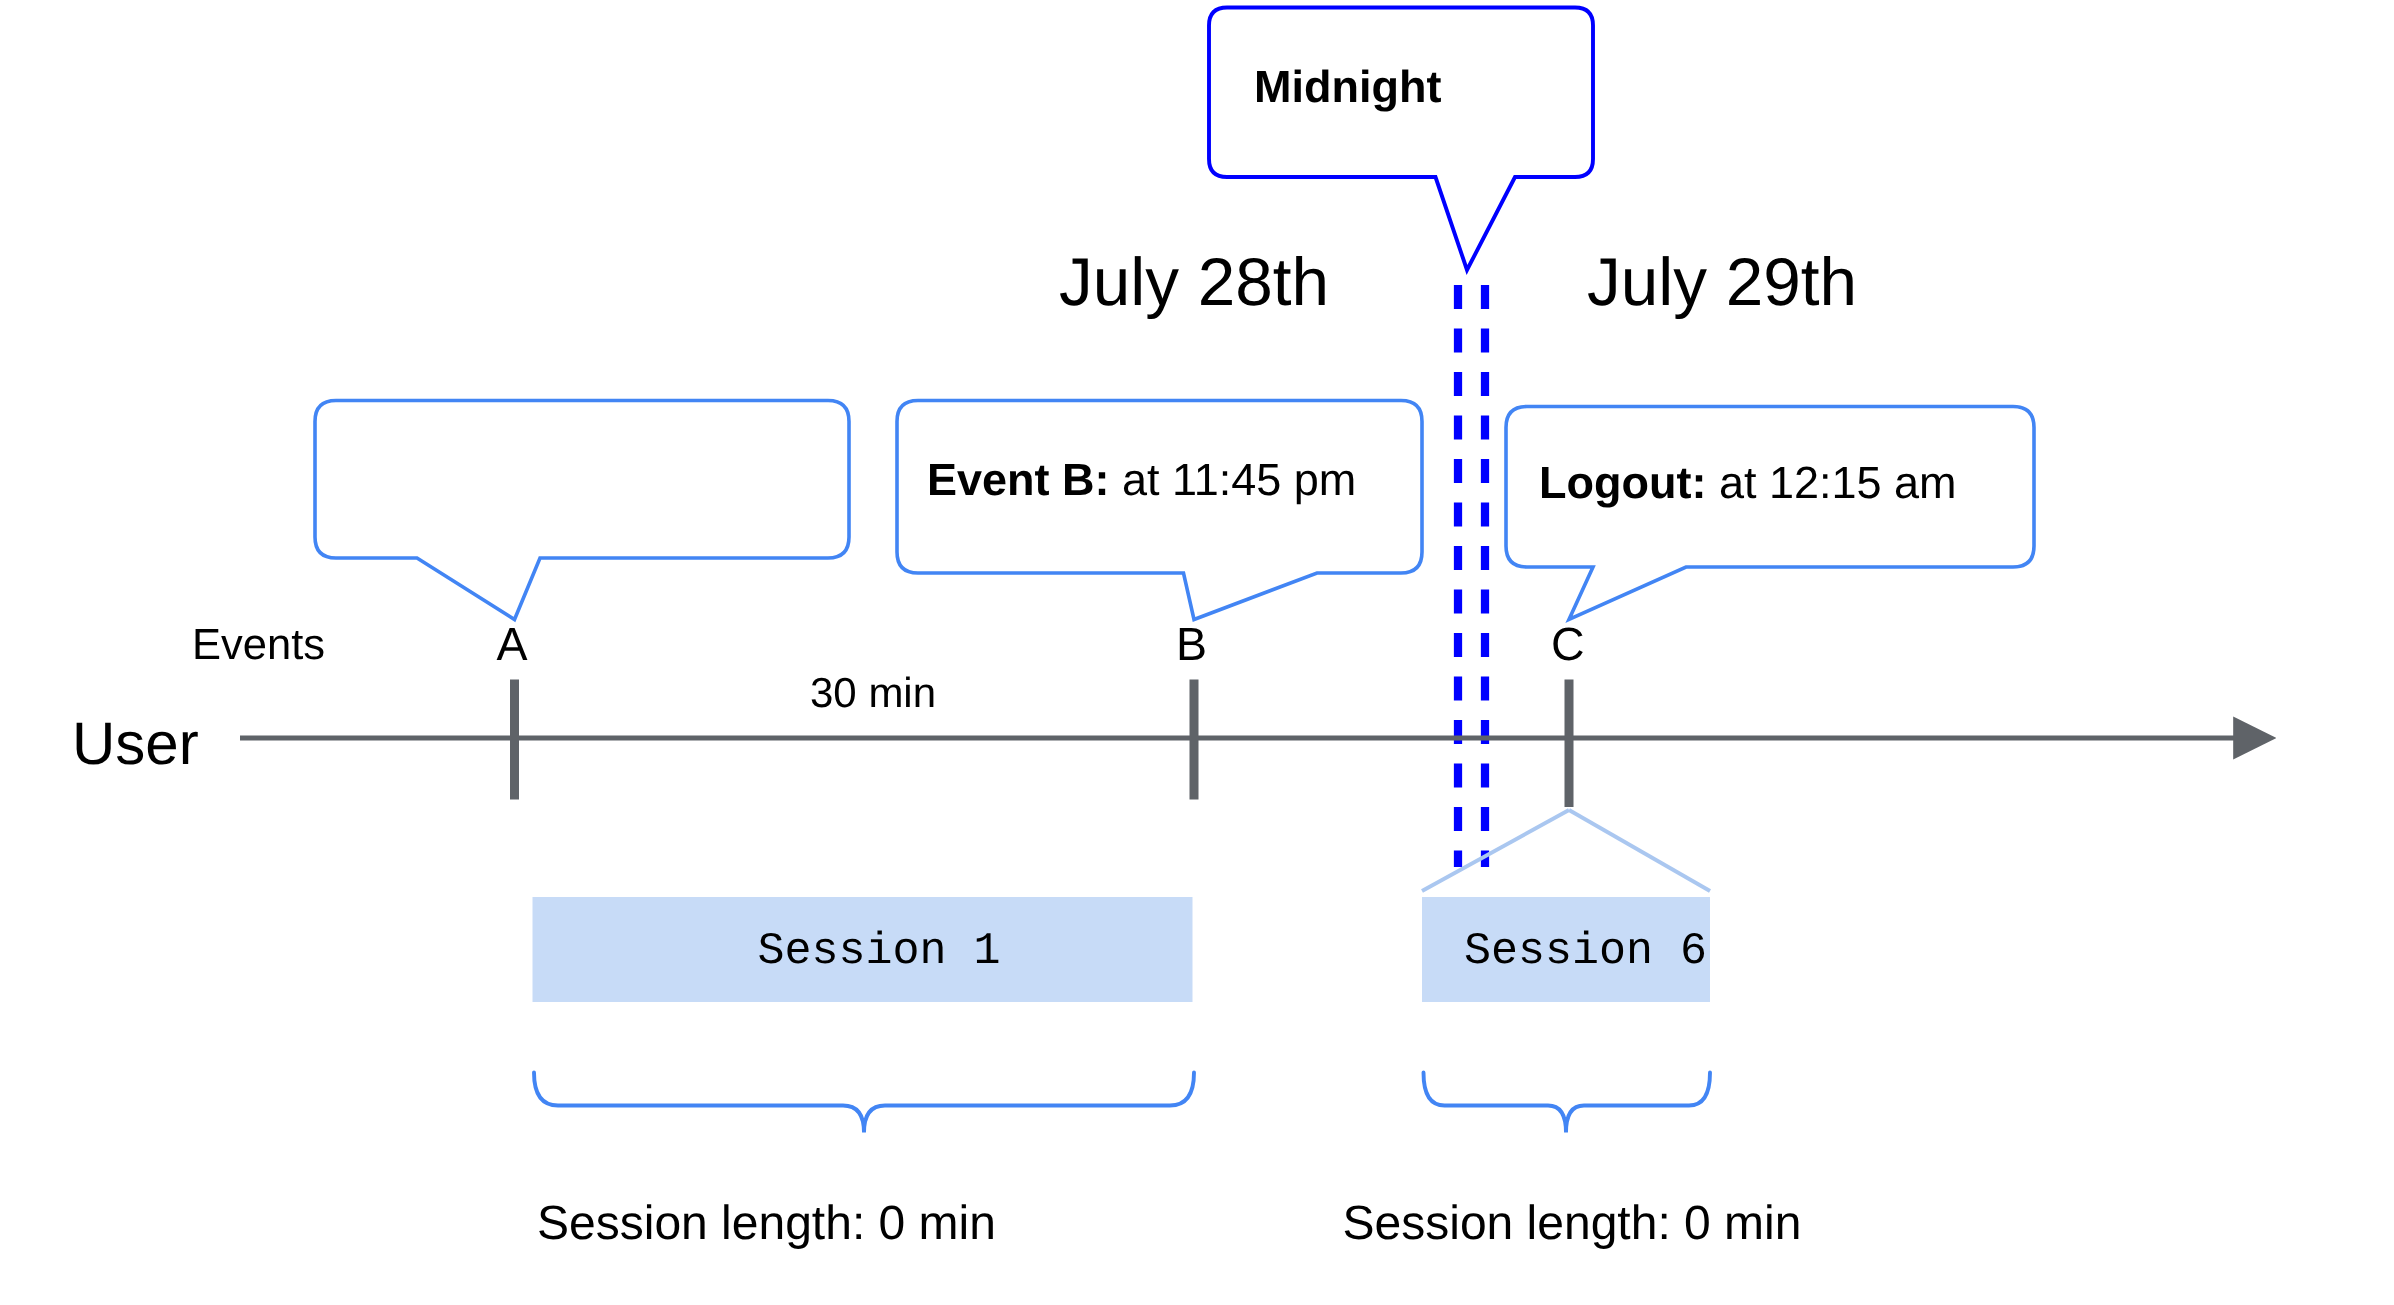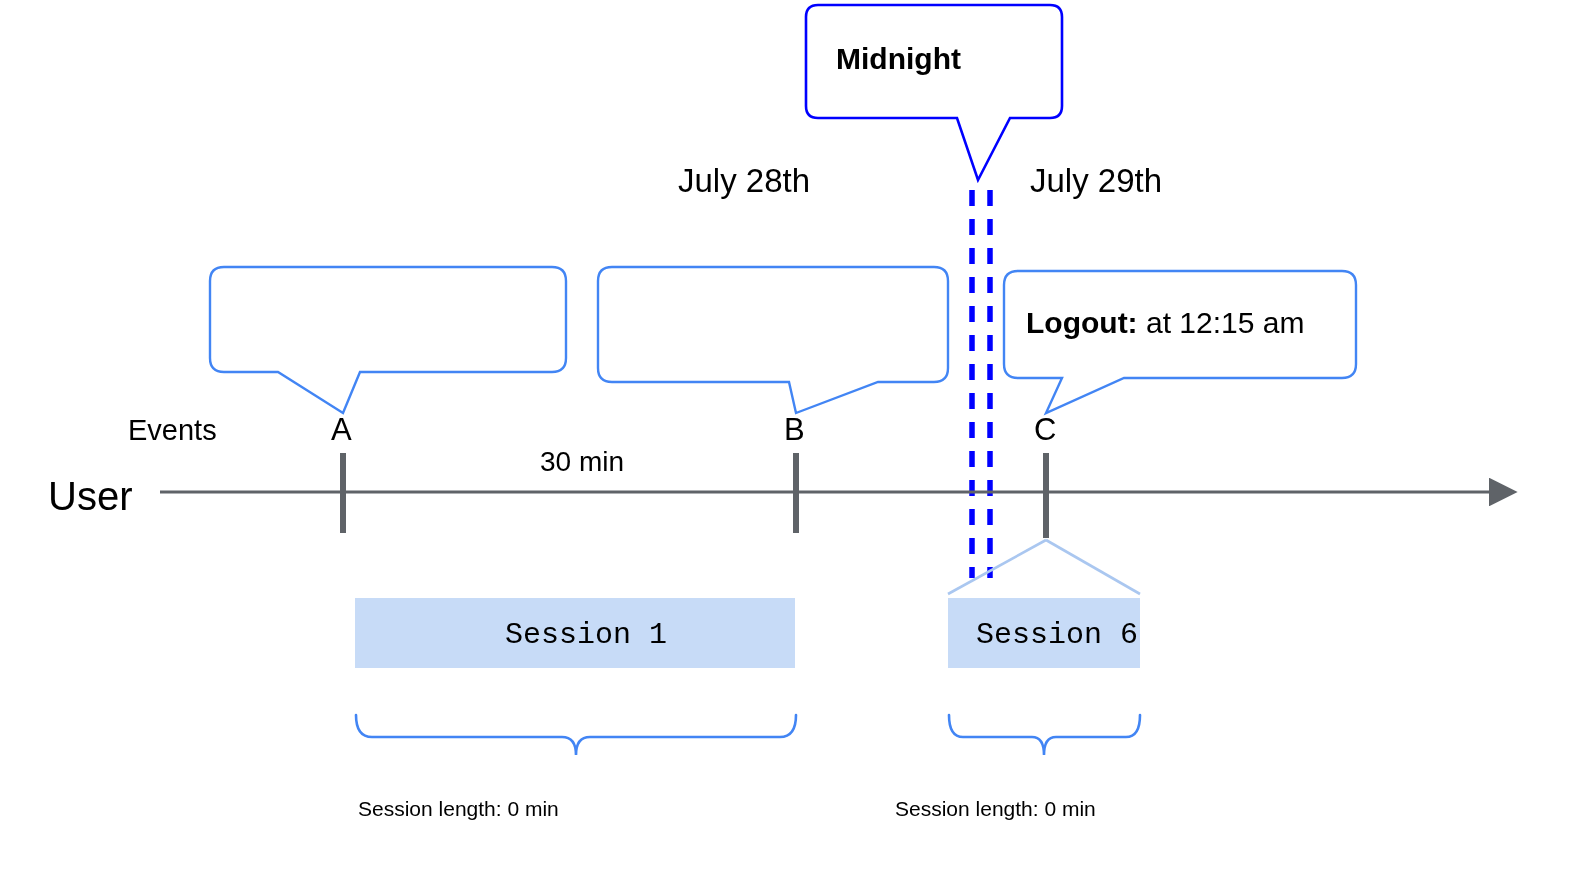--- a/index.html
+++ b/index.html
@@ -32,27 +32,27 @@
   }
   .callout-text {
     font-size: 30px;
     line-height: 1;
   }
   .callout-text b { font-weight: bold; }
   .midnight-text {
     font-size: 30px;
     font-weight: bold;
   }
-  .date-text { font-size: 33px; }
+  .date-text { font-size: 45px; margin-left: 28px; }
   .axis-name { font-size: 40px; }
   .lane-name { font-size: 29px; }
   .event-letter { font-size: 31px; }
   .duration-text { font-size: 28px; }
   .session-text { font-size: 30px; font-family: Liberation Mono, monospace; }
-  .length-text { font-size: 21px; }
+  .length-text { font-size: 32px; }
 </style>
 </head>
 <body>
 
 <div id="stage">
 
   <svg id="diagram-svg" viewBox="0 0 1596 870">
     <defs>
       <marker id="arrowhead" markerWidth="9" markerHeight="9" refX="1" refY="4.5" orient="auto">
         <polygon points="0,0 9,4.5 0,9" fill="#5f6368"></polygon>
@@ -95,20 +95,23 @@
 
     <path d="M 949 715 Q 949 737 963 737 L 1032 737 Q 1044 737 1044 755
              Q 1044 737 1056 737 L 1126 737 Q 1140 737 1140 715" fill="none" stroke="#4285f4" stroke-width="2.6" stroke-linecap="round"></path>
   </svg>
 
   <div class="lbl midnight-text" style="left:836px; top:42px;">Midnight</div>
 
   <div class="lbl date-text" style="left:678px; top:162px;">July 28th</div>
   <div class="lbl date-text" style="left:1030px; top:162px;">July 29th</div>
 
+  <div class="lbl callout-text" style="left:618px; top:306px;">
+    <b>Event B:</b><span> at 11:45 pm</span>
+  </div>
   <div class="lbl callout-text" style="left:1026px; top:308px;">
     <b>Logout:</b><span> at 12:15 am</span>
   </div>
 
   <div class="lbl lane-name" style="left:128px; top:414px;text-align:center;">Events</div>
   <div class="lbl axis-name" style="left:48px; top:474px;">User</div>
 
   <div class="lbl event-letter" style="left:331px; top:412px;">A</div>
   <div class="lbl event-letter" style="left:784px; top:412px;">B</div>
   <div class="lbl event-letter" style="left:1034px; top:412px;">C</div>

